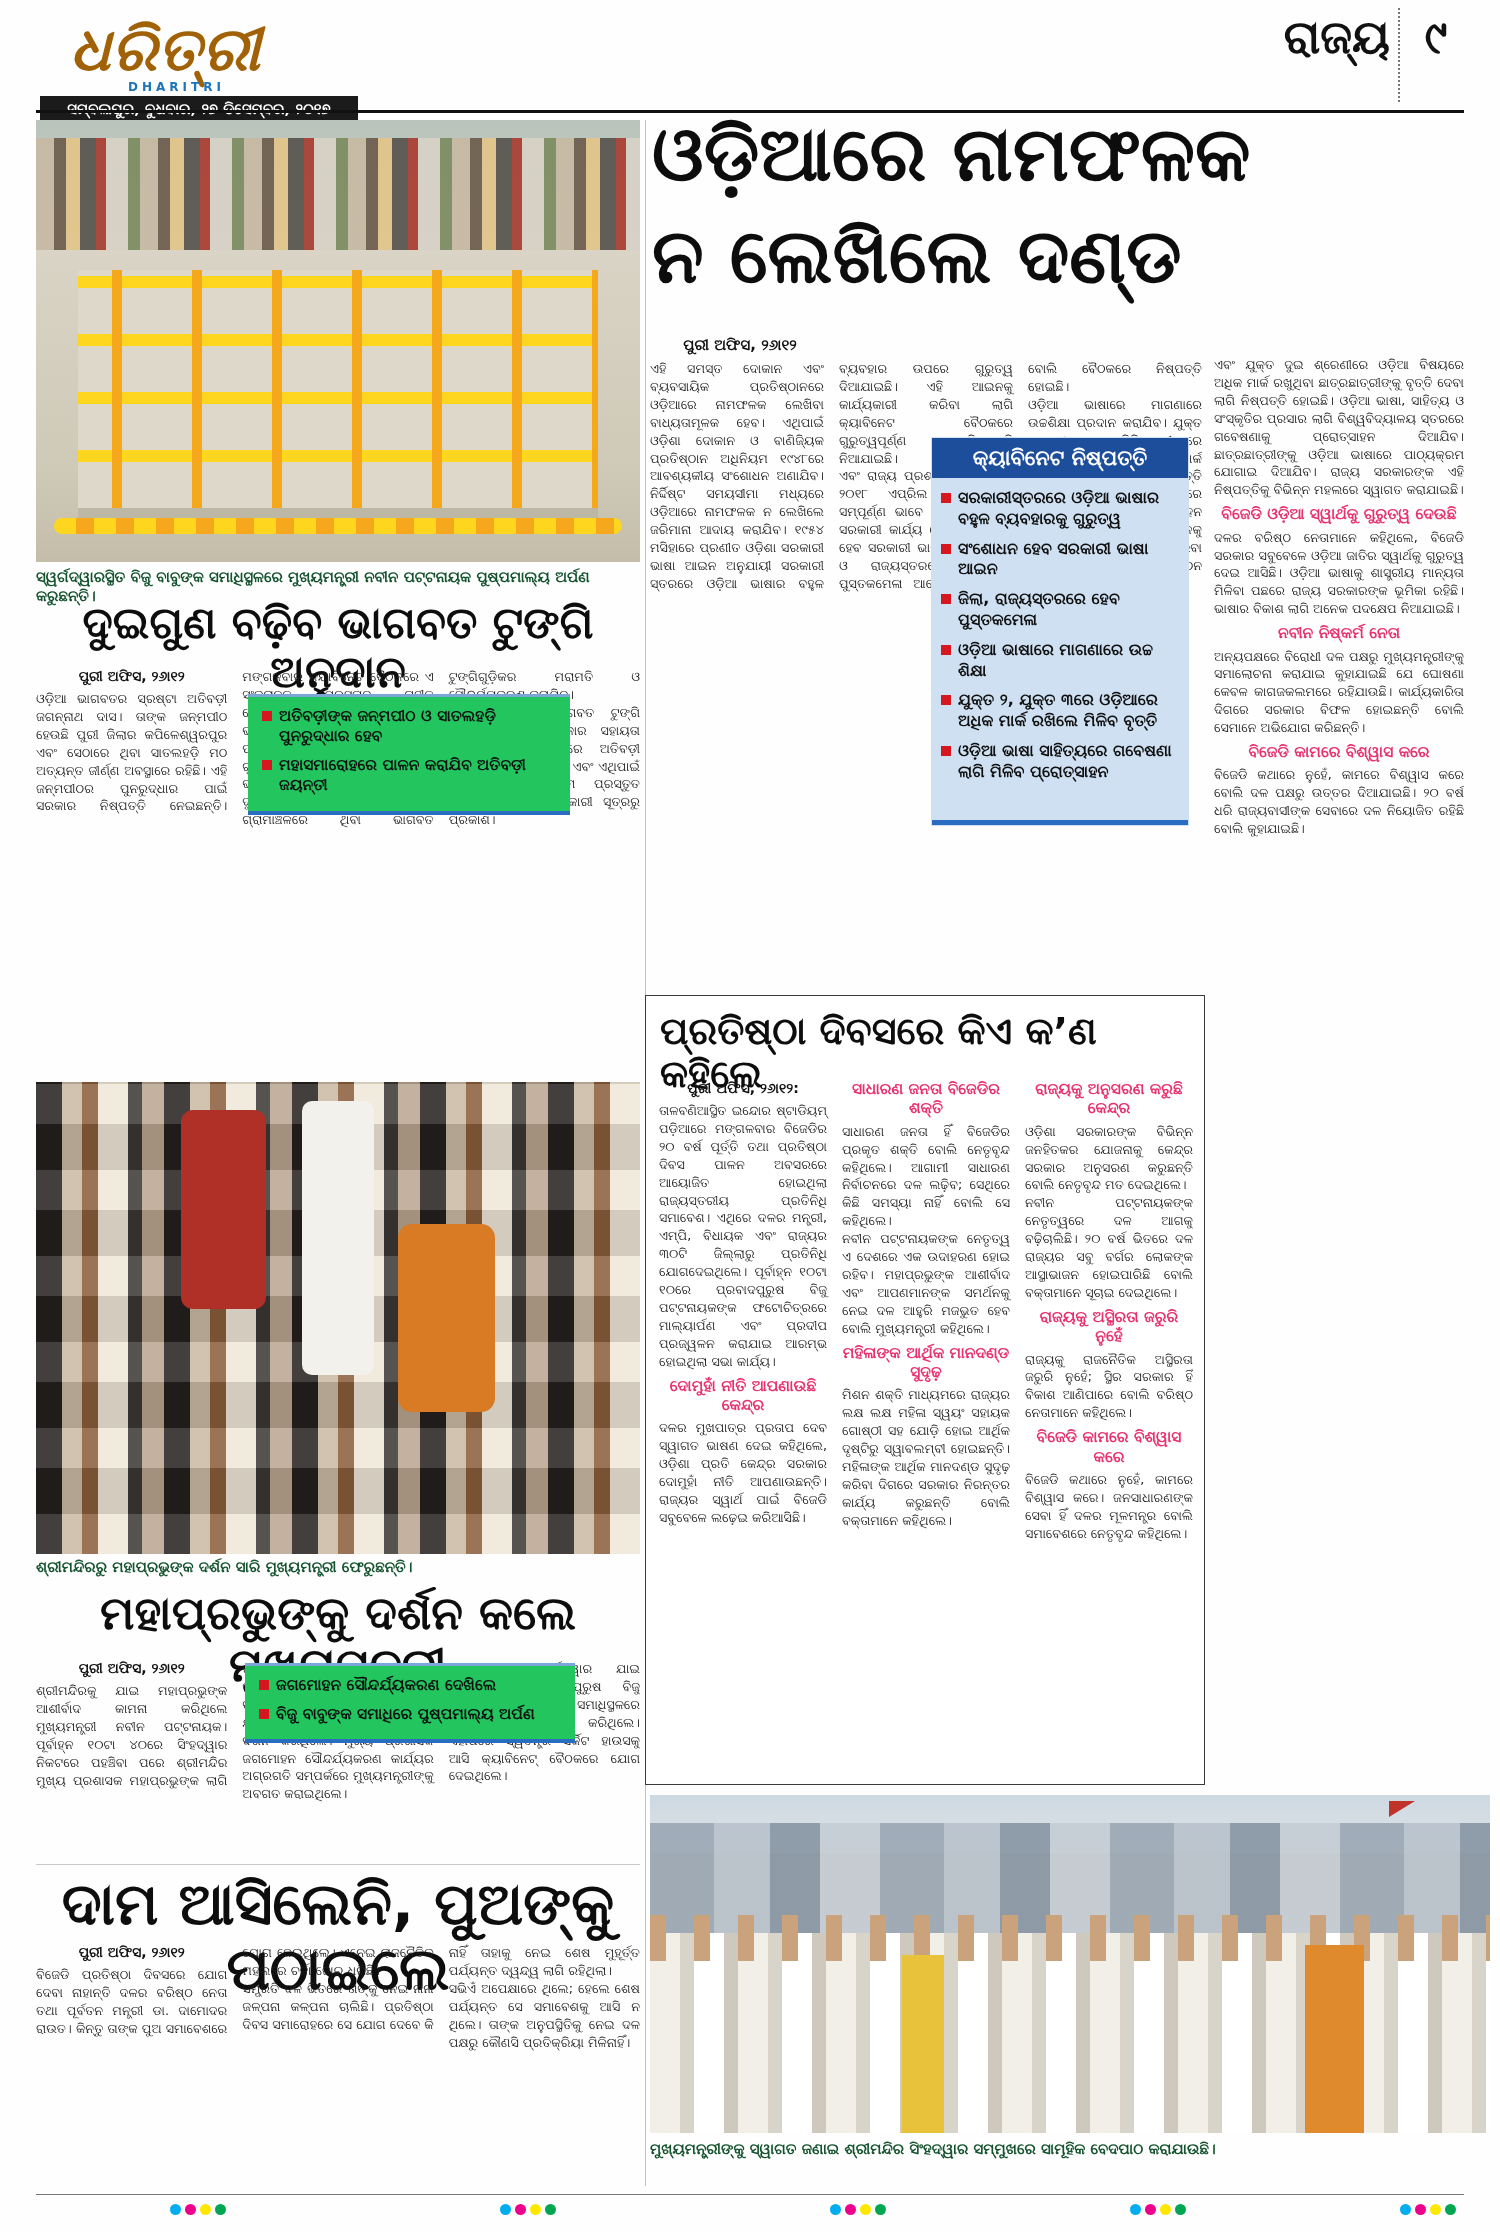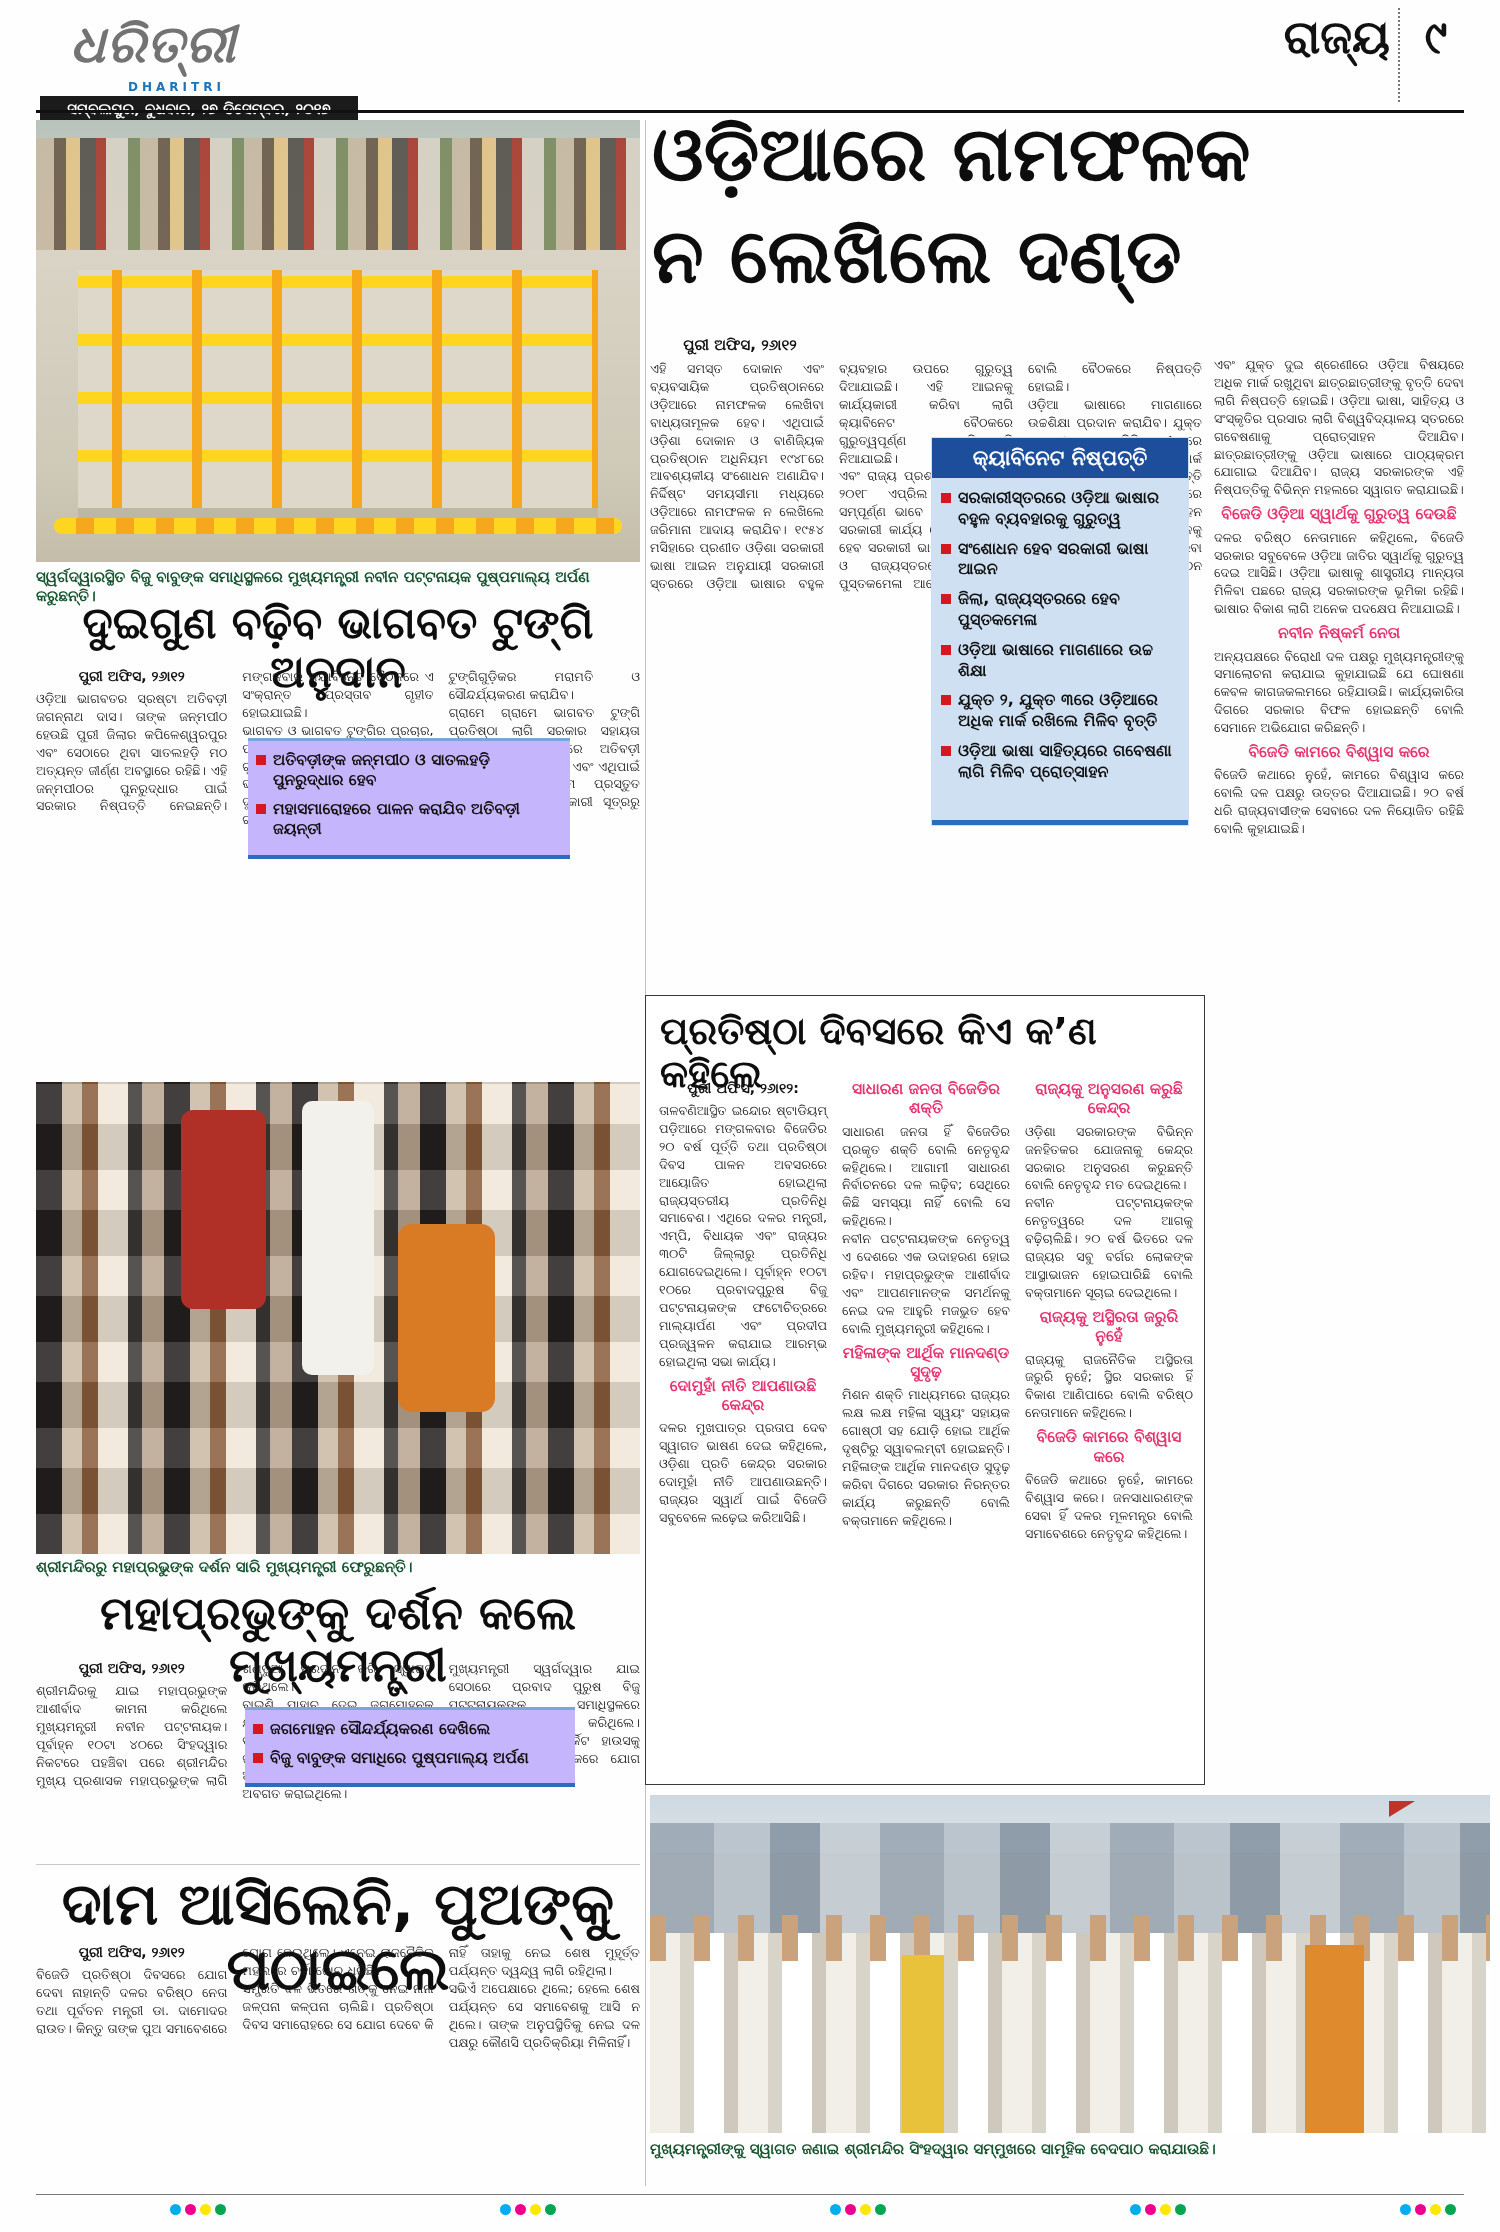--- a/index.html
+++ b/index.html
@@ -2,21 +2,21 @@
 <html><head>
 <meta charset="utf-8">
 <style>
   html,body{margin:0;padding:0;background:#e8e8e8;}
   *{box-sizing:border-box;}
   .page{position:relative;width:1500px;height:2232px;background:#fefefe;margin:0 auto;overflow:hidden;
         font-family:"DejaVu Sans","Liberation Sans",sans-serif;color:#1c1c1c;}
   .abs{position:absolute;}
 
   
-  .logo-odia{left:70px;top:14px;font-size:52px;font-weight:800;font-style:italic;color:#737373;letter-spacing:1px;}
+  .logo-odia{left:70px;top:14px;font-size:60px;font-weight:800;font-style:italic;color:#a16207;letter-spacing:1px;}
   .logo-latin{left:128px;top:80px;font-size:12px;font-weight:700;color:#1d74b8;letter-spacing:4px;}
   .datebar{left:40px;top:96px;width:318px;height:27px;background:#1b1b1b;color:#fff;font-size:15px;font-weight:600;
            text-align:center;line-height:27px;}
   .masthead-rule{left:36px;top:110px;width:1428px;height:3px;background:#111;}
   .section-label{left:1230px;top:10px;width:160px;font-size:46px;font-weight:700;text-align:right;color:#111;}
   .masthead-divider{left:1398px;top:8px;height:94px;width:0;border-left:2px dotted #777;}
   .page-number{left:1408px;top:10px;width:56px;font-size:46px;font-weight:700;text-align:center;color:#111;}
 
   
   .headline{font-weight:800;color:#0d0d0d;line-height:1.12;}
@@ -27,21 +27,21 @@
   .cols .dateline{font-size:14px;font-weight:800;text-align:center;margin:0 0 5px;color:#111;}
   .lead-dateline{font-size:15px;font-weight:800;text-align:center;color:#111;}
 
   
   .cabinet-box{width:256px;background:#cfe0f2;border-bottom:5px solid #2a6cc0;box-shadow:0 0 0 1px #cfe0f2;}
   .cabinet-box .box-title{background:#1d4e9c;color:#fff;font-size:21px;font-weight:800;text-align:center;padding:8px 0;}
   .box-body{padding:10px 9px 28px;}
   .bullet-row{display:flex;align-items:flex-start;margin:0 0 9px;}
   .bullet-sq{flex:0 0 10px;width:10px;height:10px;background:#d6171f;margin:5px 7px 0 0;}
   .bullet-tx{font-size:16px;font-weight:700;line-height:1.3;color:#101010;}
-  .mini-box{background:#c4b5fd;border-top:3px solid #7aa7d8;border-bottom:4px solid #2a6cc0;padding:9px 8px 6px;margin-top:44px;}
+  .mini-box{background:#22c55e;border-top:3px solid #7aa7d8;border-bottom:4px solid #2a6cc0;padding:9px 14px 6px;}
   .mini-box .bullet-tx{font-size:15.5px;}
 
   
   .frame{border:1.5px solid #3a3a3a;background:#fff;}
 
   
   .vrule{width:0;border-left:1px solid #c2c2c2;}
   .hrule{height:1px;background:#c9c9c9;}
 
   

